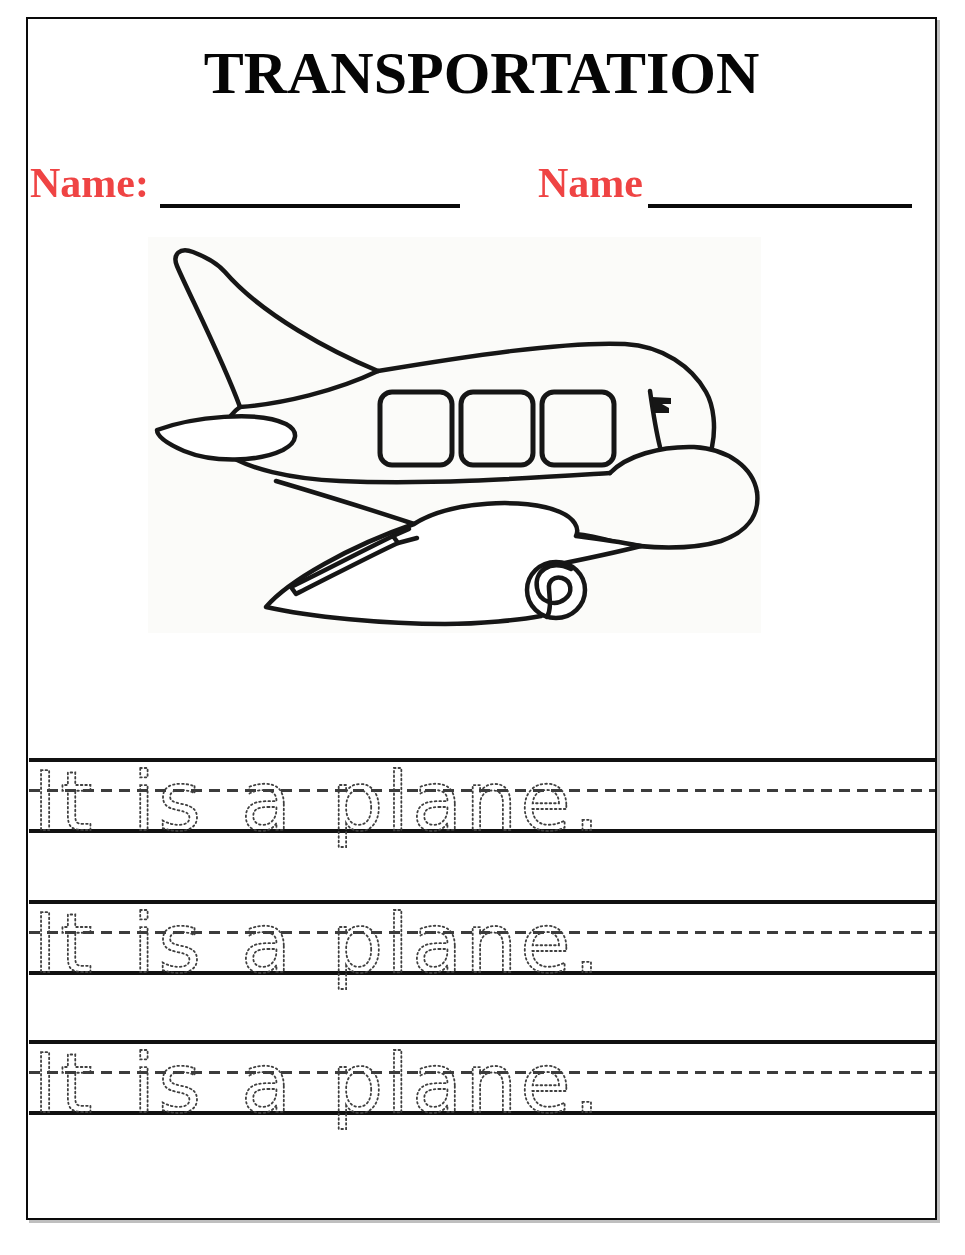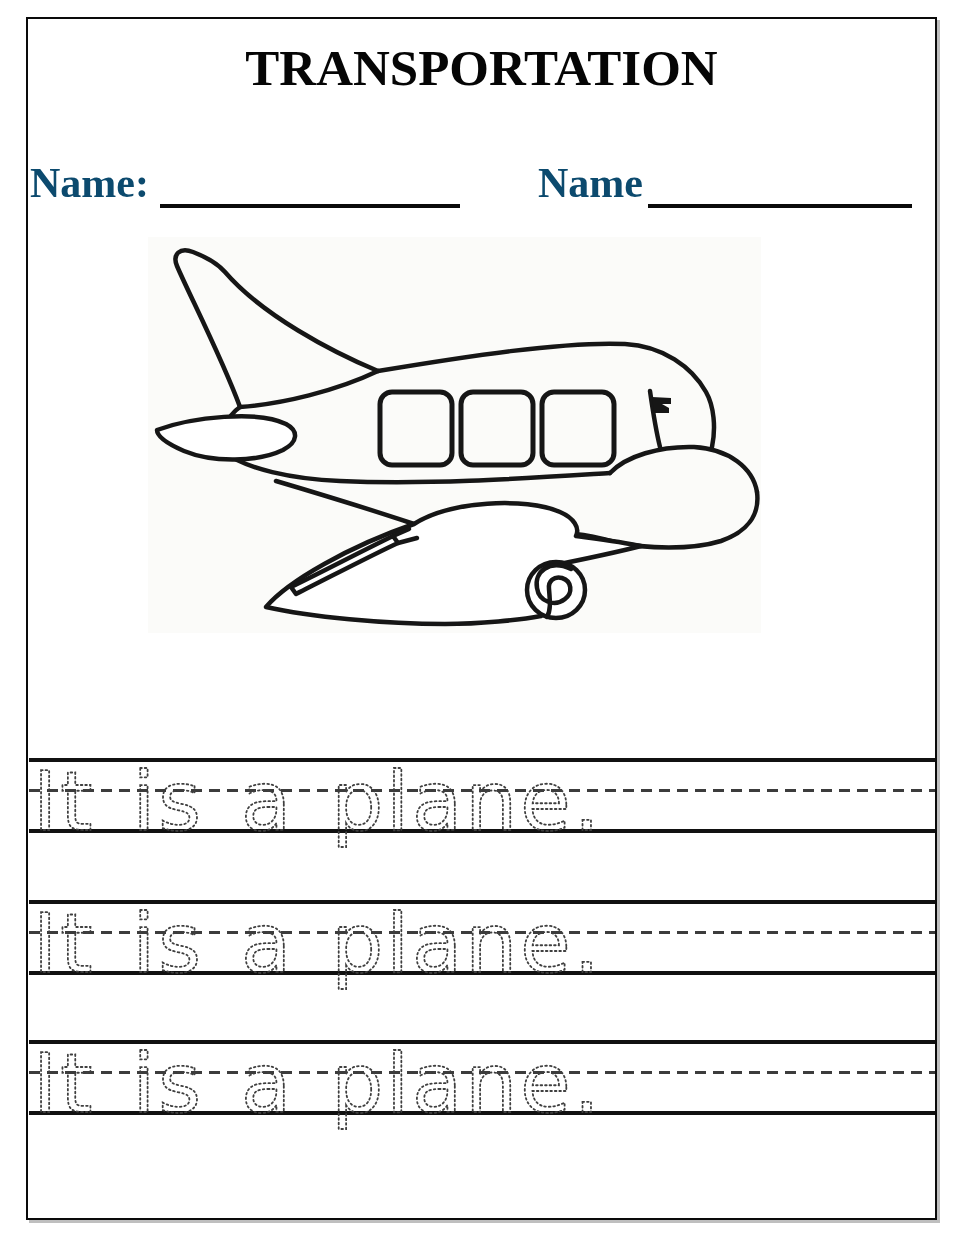--- a/index.html
+++ b/index.html
@@ -6,25 +6,25 @@
   .page{
     position:relative;width:965px;height:1255px;background:#fff;
     font-family:"Liberation Serif", serif;color:#000;overflow:hidden;
   }
   .border-box{
     position:absolute;left:26px;top:17px;width:907px;height:1199px;
     border:2px solid #0a0a0a;box-shadow:3px 3px 0 #bfbfbf;background:#fff;
   }
   .page-title{
     position:absolute;left:26px;top:42px;width:911px;margin:0;
-    text-align:center;font-weight:bold;font-size:51px;line-height:1.05;
+    text-align:center;font-weight:bold;font-size:60px;line-height:1.05;
     letter-spacing:0px;color:#050505;font-family:"Liberation Serif",serif;
   }
   .field-label{
-    position:absolute;font-weight:bold;font-size:42px;line-height:1.0;color:#0c4a6e;
+    position:absolute;font-weight:bold;font-size:42px;line-height:1.0;color:#ef4444;
     font-family:"Liberation Serif",serif;
   }
   .name-label{left:30px;top:162px;}
   .date-label{left:538px;top:162px;}
   .write-line{position:absolute;height:4px;background:#0a0a0a;}
   .name-line{left:160px;top:204px;width:300px;}
   .date-line{left:648px;top:204px;width:264px;}
   .plane-svg{position:absolute;left:140px;top:230px;width:635px;height:430px;}
   .practice-group{position:absolute;left:29px;width:906px;height:76px;text-decoration:underline;}
   .g1{top:758px;} .g2{top:900px;} .g3{top:1040px;}

